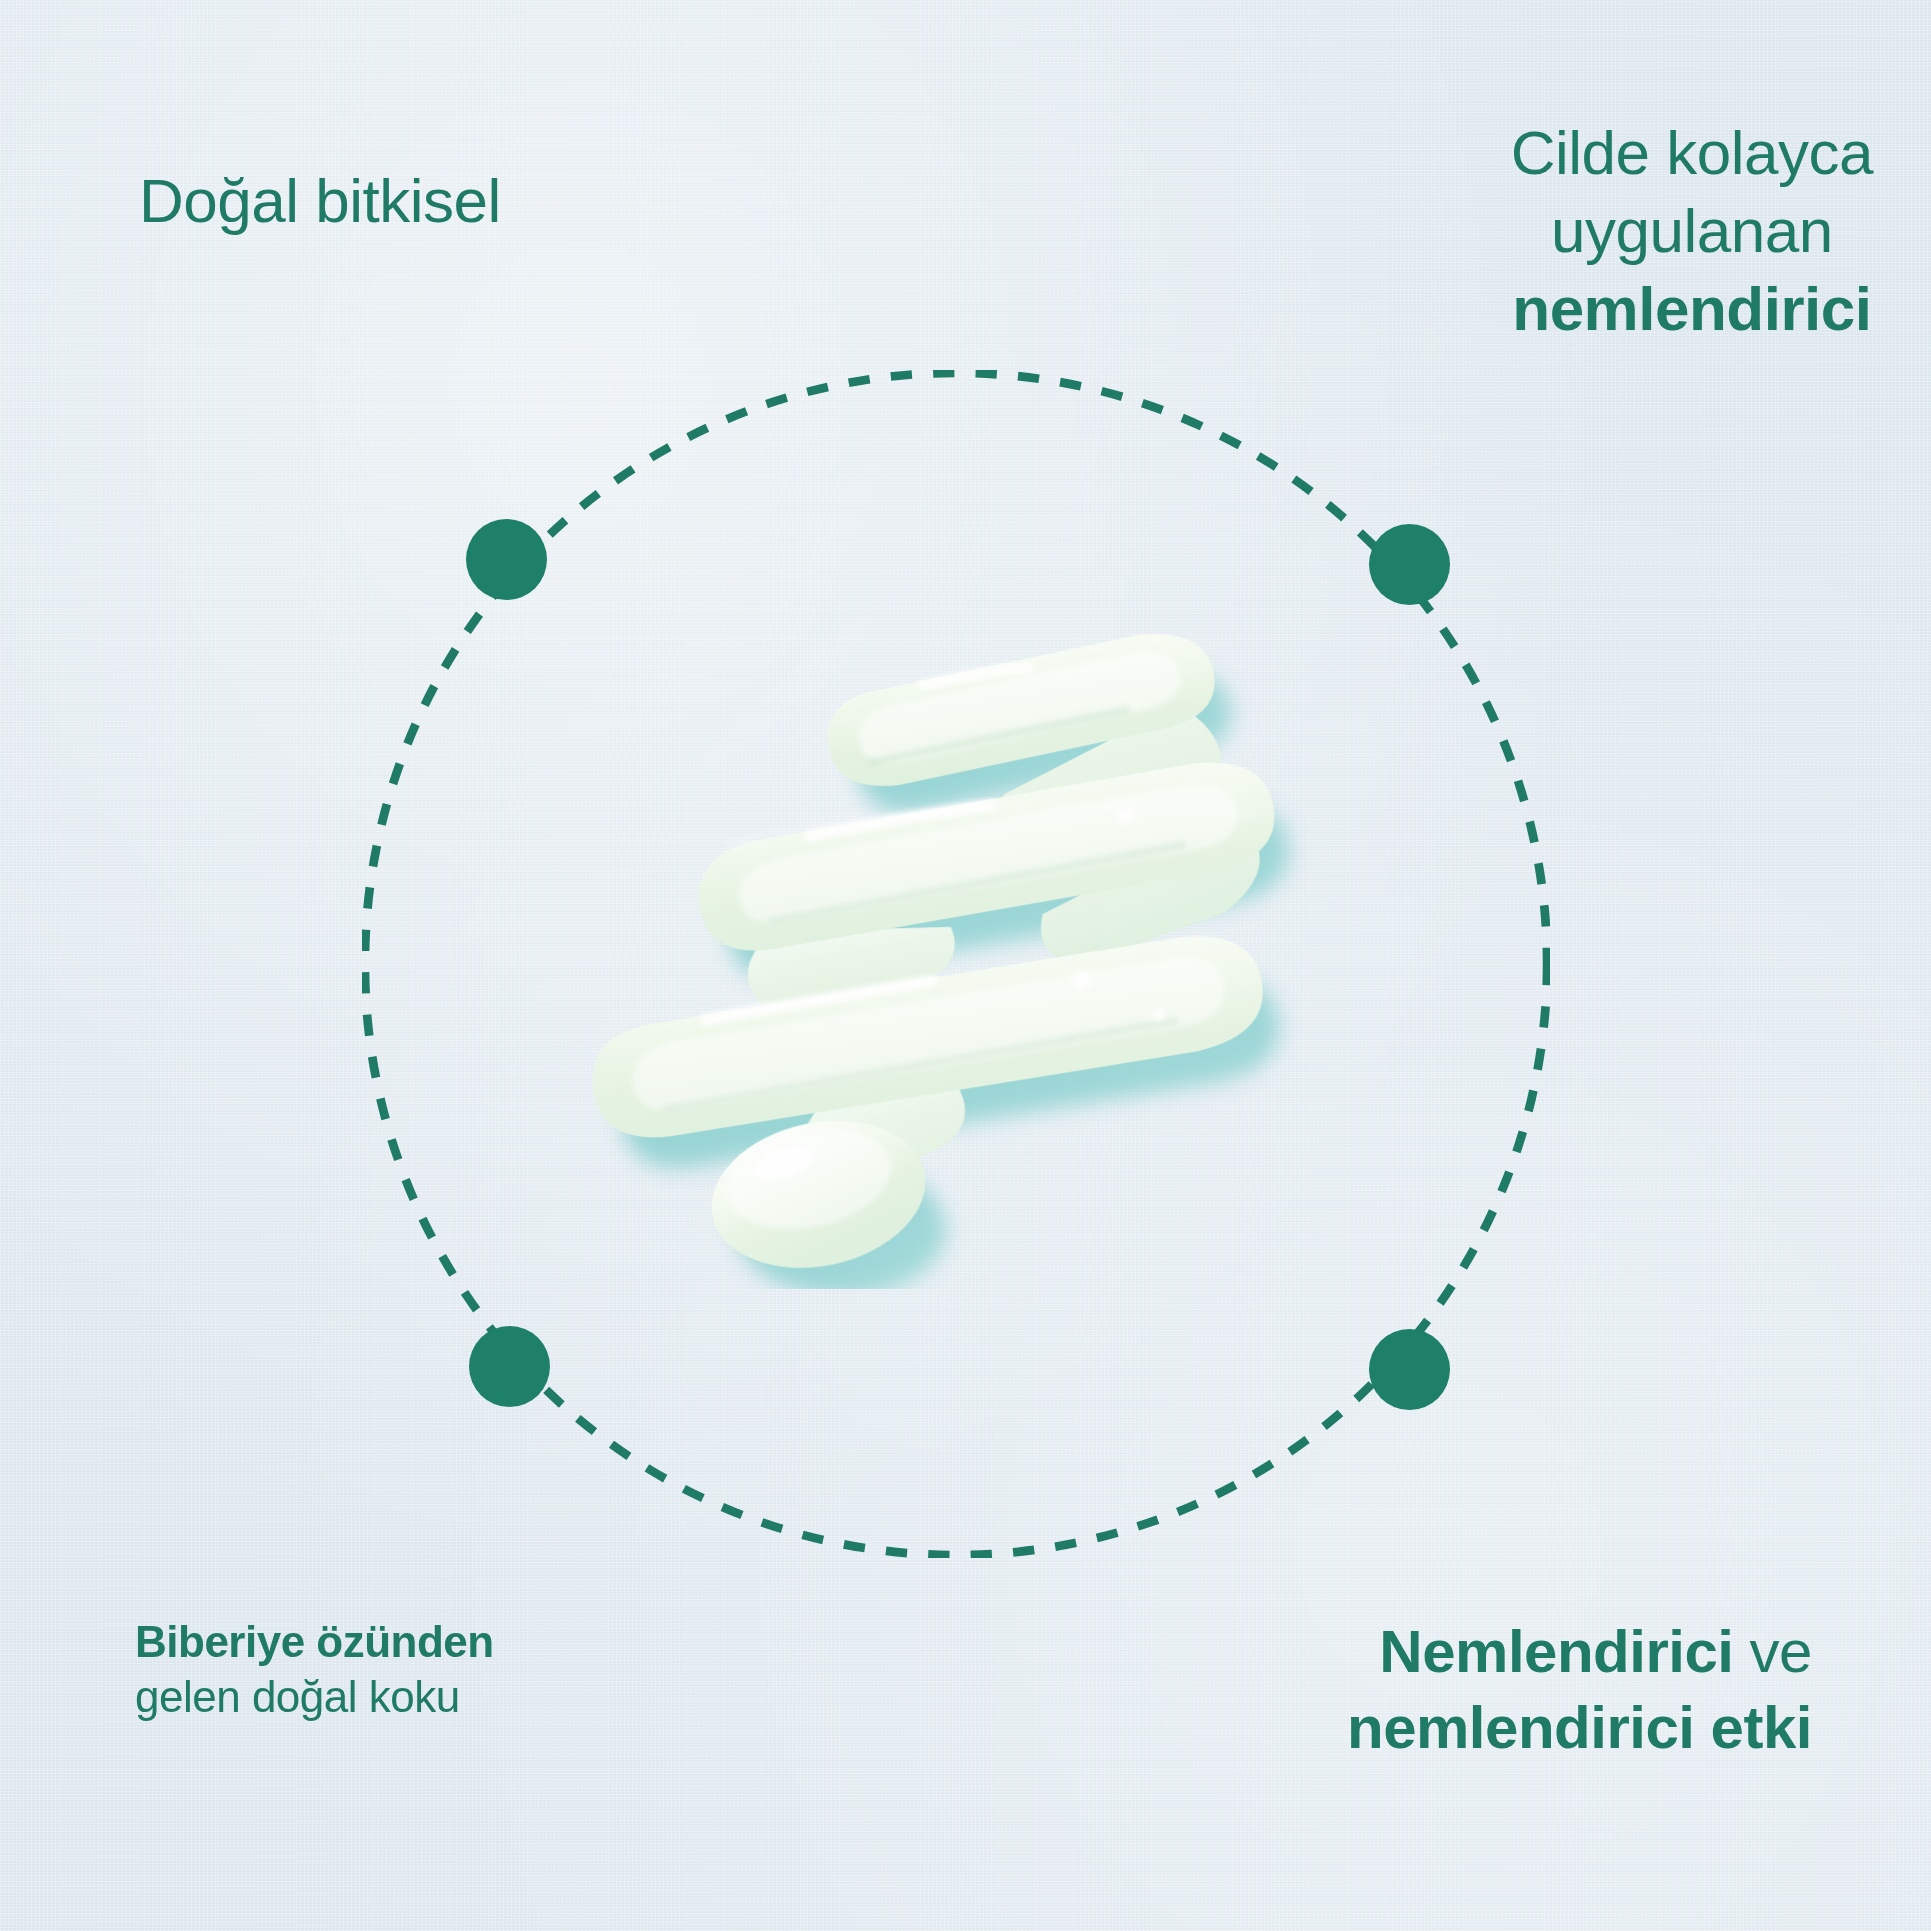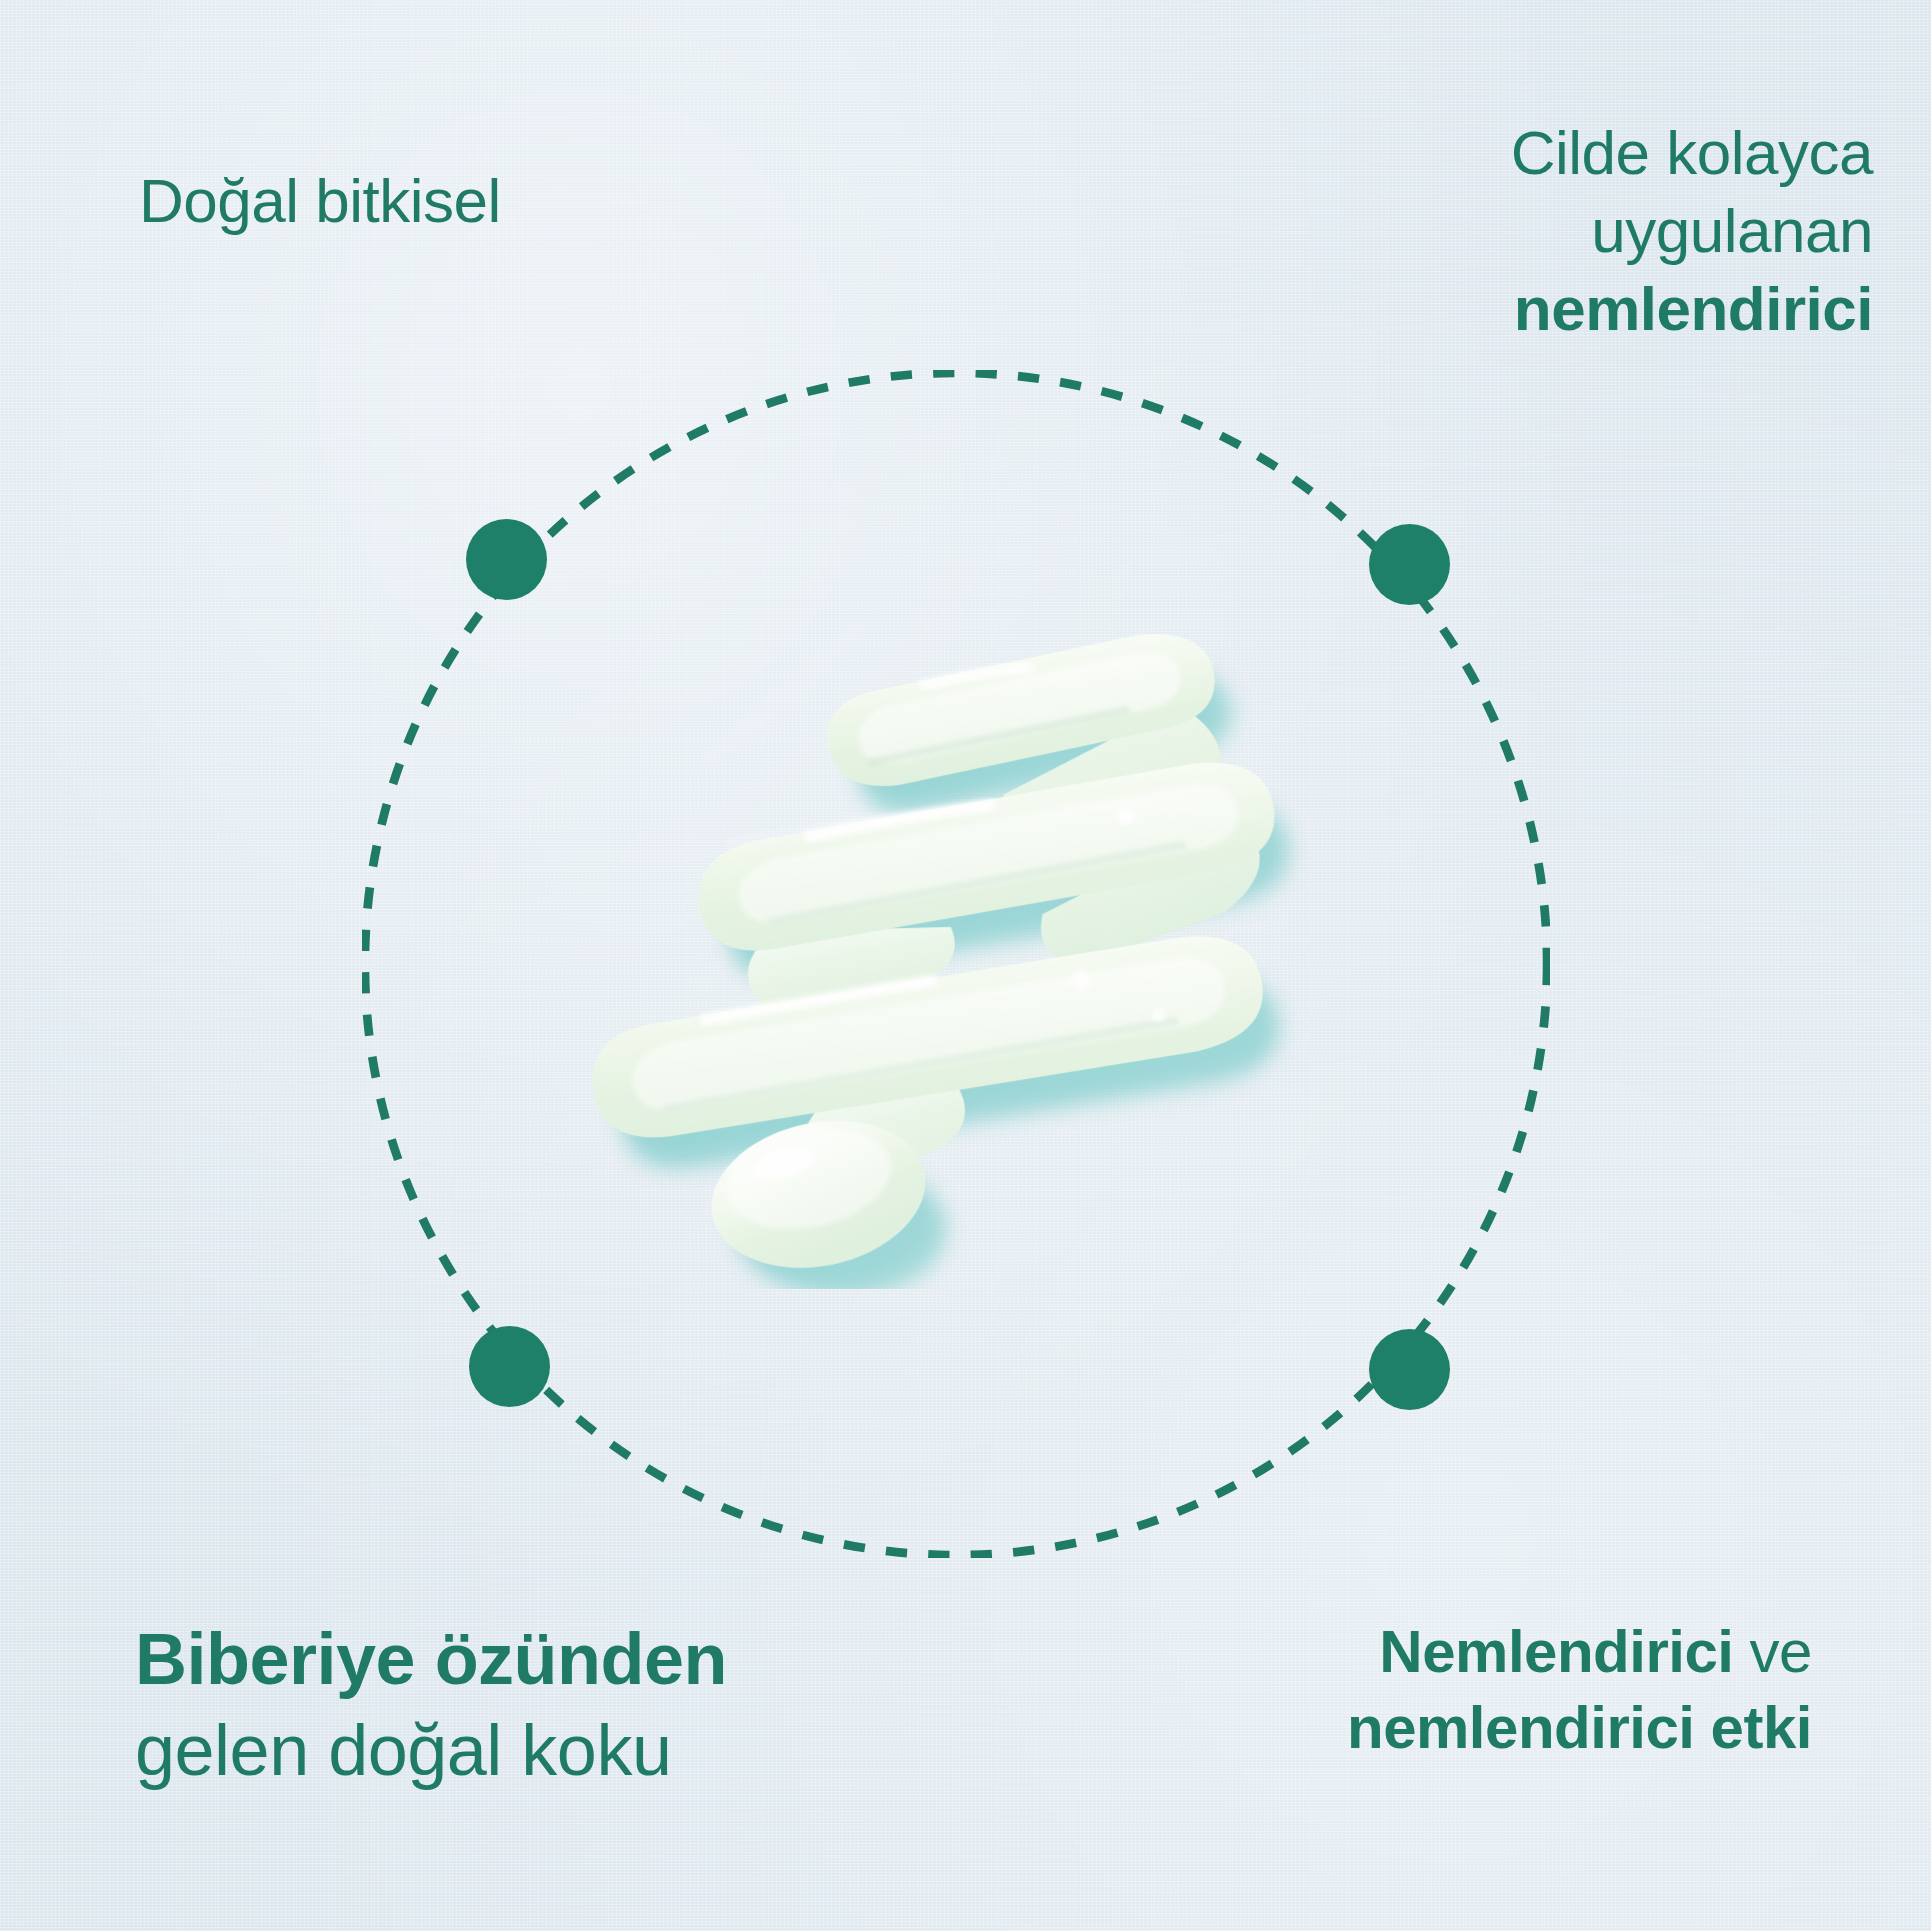--- a/index.html
+++ b/index.html
@@ -48,22 +48,22 @@
     position:absolute;
     color:#1f7a66;
     line-height:1.26;
     letter-spacing:-0.5px;
   }
   .callout .ln{display:block;white-space:nowrap;}
   .callout .light{font-weight:400;}
   .callout .bold{font-weight:700;}
 
   #callout-top-left{left:139px;top:162px;font-size:62px;text-align:center;}
-  #callout-top-right{right:58px;top:114px;font-size:62px;text-align:right;}
-  #callout-bottom-left{left:135px;top:1614px;font-size:72px;text-align:left;}
+  #callout-top-right{right:58px;top:114px;font-size:62px;text-align:center;}
+  #callout-bottom-left{left:135px;top:1614px;font-size:44px;text-align:left;}
   #callout-bottom-right{left:1347px;top:1614px;font-size:60px;text-align:right;}
 
   
   #cream-swatch{
     position:absolute;
     left:579px;top:526px;
     width:763px;height:763px;
     pointer-events:none;
   }
 </style>

